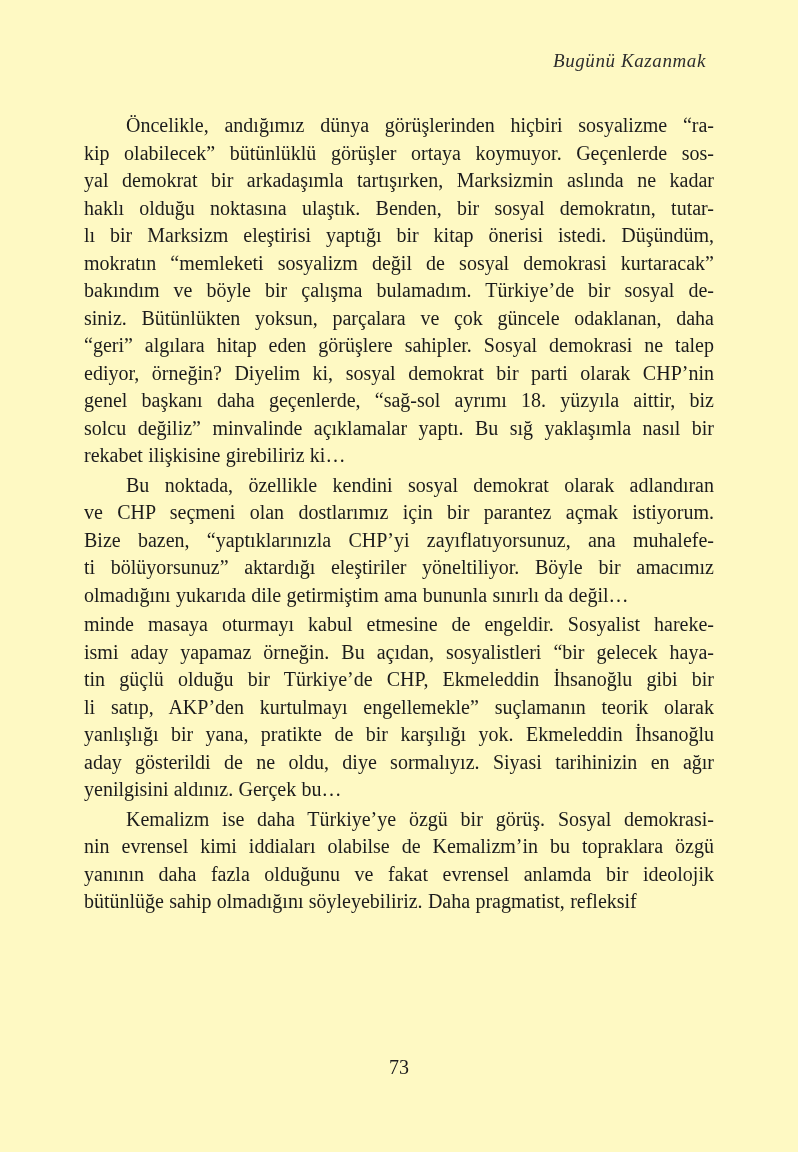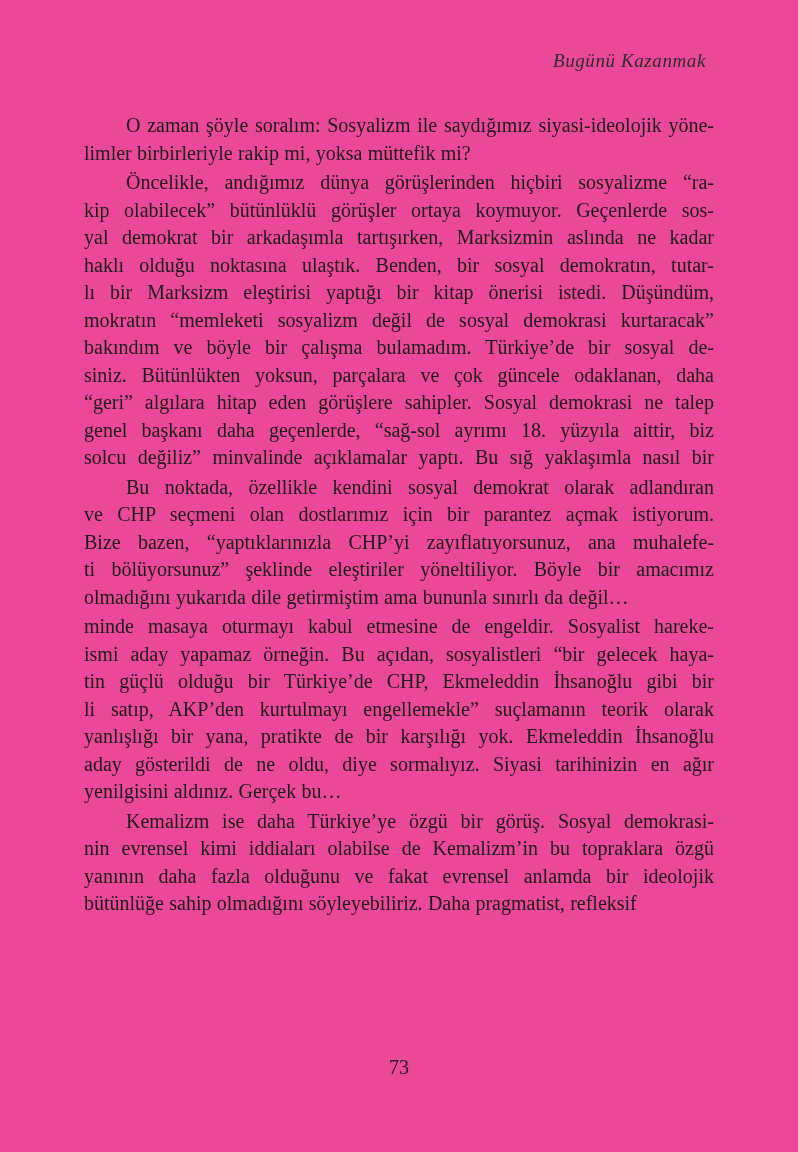--- a/index.html
+++ b/index.html
@@ -4,21 +4,21 @@
 <style>
   html, body {
     margin: 0;
     padding: 0;
     background: #ffffff;
   }
   .page {
     position: relative;
     width: 798px;
     height: 1152px;
-    background: #ec4899;
+    background: #fef9c3;
     font-family: "Liberation Serif", serif;
     color: #1c1c1c;
     overflow: hidden;
   }
   .running-head {
     position: absolute;
     top: 50px;
     right: 92px;
     font-style: italic;
     font-size: 19px;
@@ -54,41 +54,39 @@
   }
 </style>
 </head>
 <body>
 
 <div class="page">
   <div class="running-head">Bugünü Kazanmak</div>
 
   <div class="body-text">
       <div class="paragraph">
-        <div class="line first-line">O zaman şöyle soralım: Sosyalizm ile saydığımız siyasi-ideolojik yöne-</div>
-        <div class="line last-line">limler birbirleriyle rakip mi, yoksa müttefik mi?</div>
-      </div>
-      <div class="paragraph">
         <div class="line first-line">Öncelikle, andığımız dünya görüşlerinden hiçbiri sosyalizme “ra-</div>
         <div class="line">kip olabilecek” bütünlüklü görüşler ortaya koymuyor. Geçenlerde sos-</div>
         <div class="line">yal demokrat bir arkadaşımla tartışırken, Marksizmin aslında ne kadar</div>
         <div class="line">haklı olduğu noktasına ulaştık. Benden, bir sosyal demokratın, tutar-</div>
         <div class="line">lı bir Marksizm eleştirisi yaptığı bir kitap önerisi istedi. Düşündüm,</div>
         <div class="line">mokratın “memleketi sosyalizm değil de sosyal demokrasi kurtaracak”</div>
         <div class="line">bakındım ve böyle bir çalışma bulamadım. Türkiye’de bir sosyal de-</div>
         <div class="line">siniz. Bütünlükten yoksun, parçalara ve çok güncele odaklanan, daha</div>
         <div class="line">“geri” algılara hitap eden görüşlere sahipler. Sosyal demokrasi ne talep</div>
+        <div class="line">ediyor, örneğin? Diyelim ki, sosyal demokrat bir parti olarak CHP’nin</div>
         <div class="line">genel başkanı daha geçenlerde, “sağ-sol ayrımı 18. yüzyıla aittir, biz</div>
         <div class="line">solcu değiliz” minvalinde açıklamalar yaptı. Bu sığ yaklaşımla nasıl bir</div>
+        <div class="line last-line">rekabet ilişkisine girebiliriz ki…</div>
       </div>
       <div class="paragraph">
         <div class="line first-line">Bu noktada, özellikle kendini sosyal demokrat olarak adlandıran</div>
         <div class="line">ve CHP seçmeni olan dostlarımız için bir parantez açmak istiyorum.</div>
         <div class="line">Bize bazen, “yaptıklarınızla CHP’yi zayıflatıyorsunuz, ana muhalefe-</div>
-        <div class="line">ti bölüyorsunuz” şeklinde eleştiriler yöneltiliyor. Böyle bir amacımız</div>
+        <div class="line">ti bölüyorsunuz” aktardığı eleştiriler yöneltiliyor. Böyle bir amacımız</div>
         <div class="line last-line">olmadığını yukarıda dile getirmiştim ama bununla sınırlı da değil…</div>
       </div>
       <div class="paragraph">
         <div class="line">minde masaya oturmayı kabul etmesine de engeldir. Sosyalist hareke-</div>
         <div class="line">ismi aday yapamaz örneğin. Bu açıdan, sosyalistleri “bir gelecek haya-</div>
         <div class="line">tin güçlü olduğu bir Türkiye’de CHP, Ekmeleddin İhsanoğlu gibi bir</div>
         <div class="line">li satıp, AKP’den kurtulmayı engellemekle” suçlamanın teorik olarak</div>
         <div class="line">yanlışlığı bir yana, pratikte de bir karşılığı yok. Ekmeleddin İhsanoğlu</div>
         <div class="line">aday gösterildi de ne oldu, diye sormalıyız. Siyasi tarihinizin en ağır</div>
         <div class="line last-line">yenilgisini aldınız. Gerçek bu…</div>

